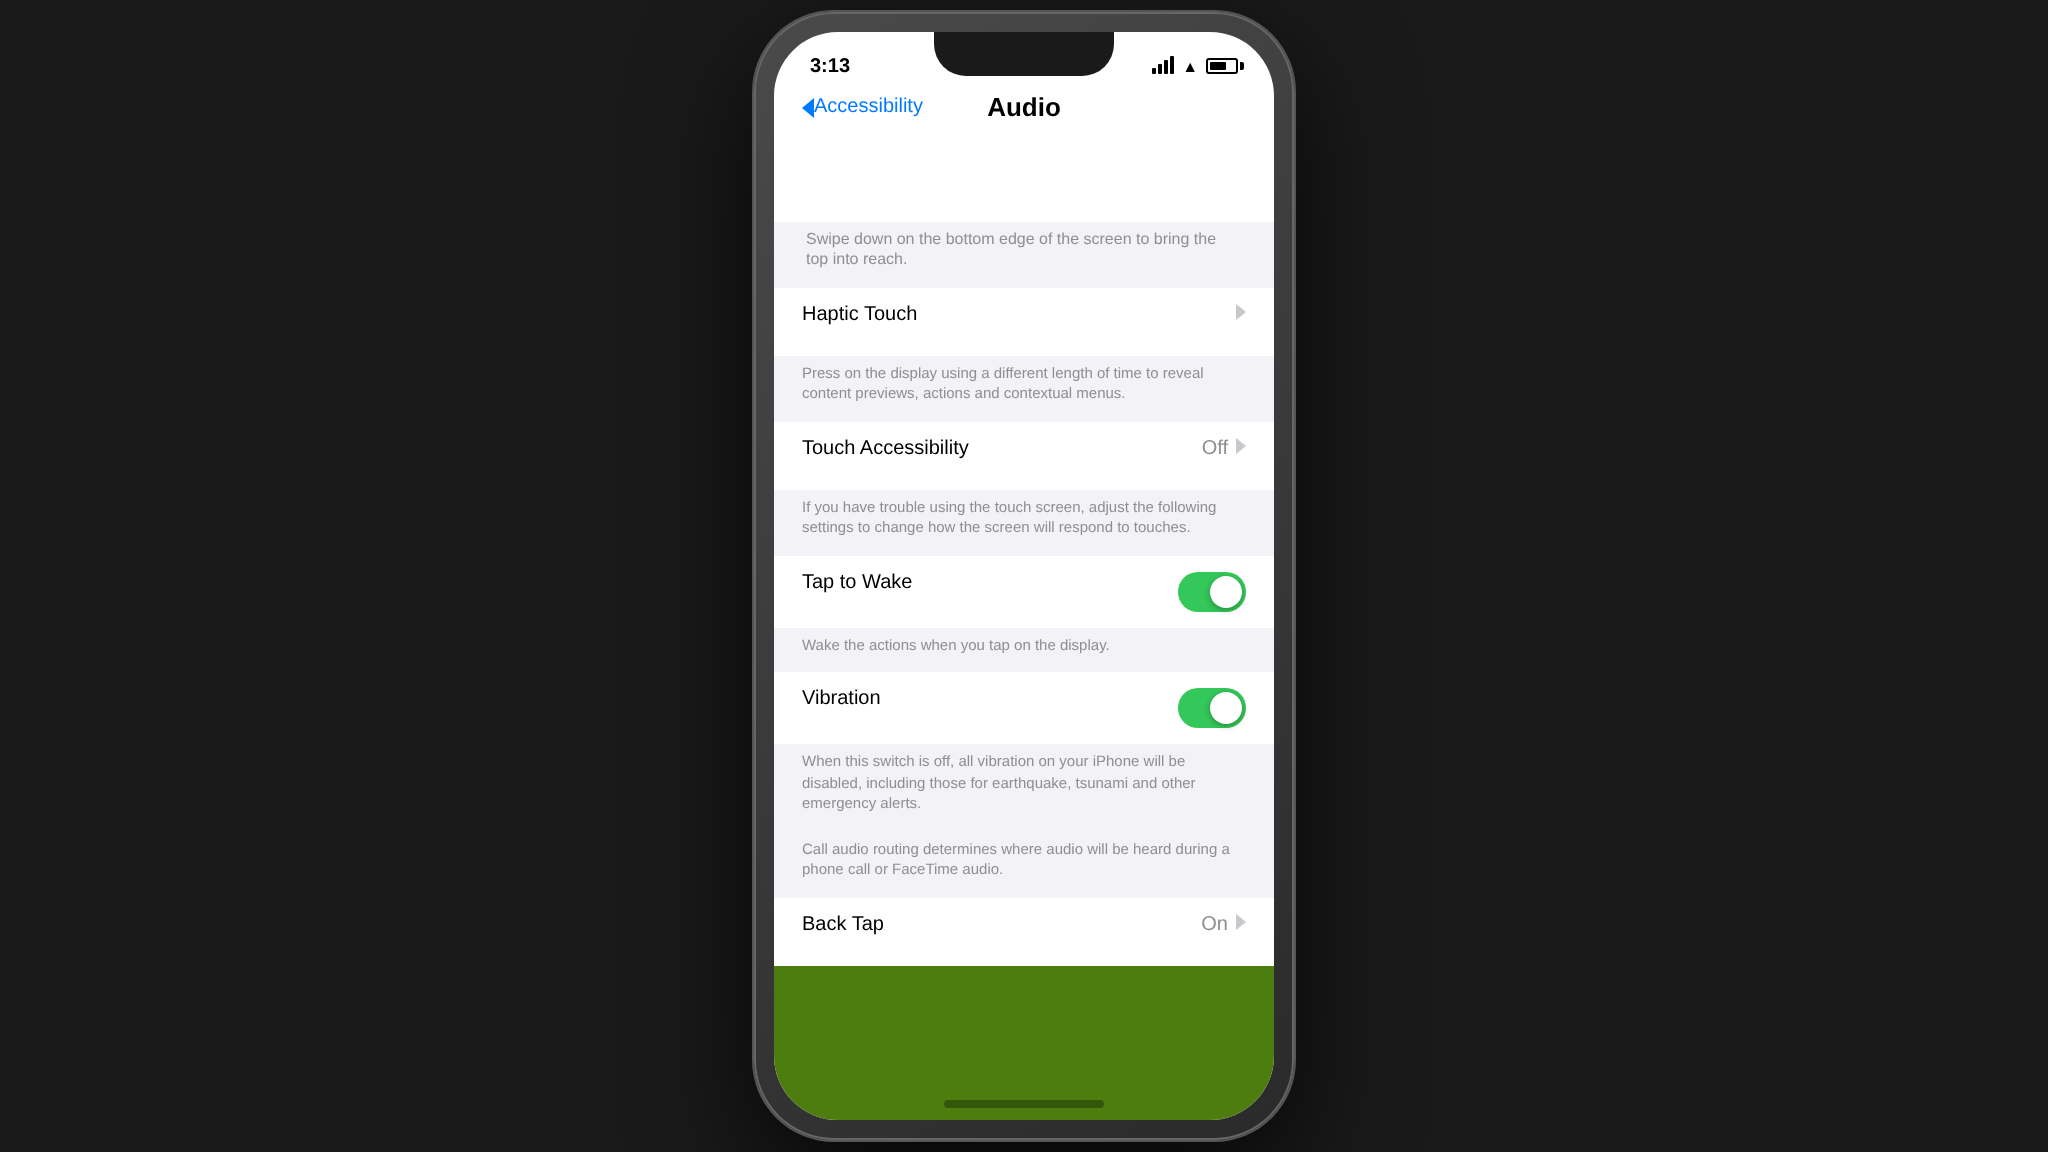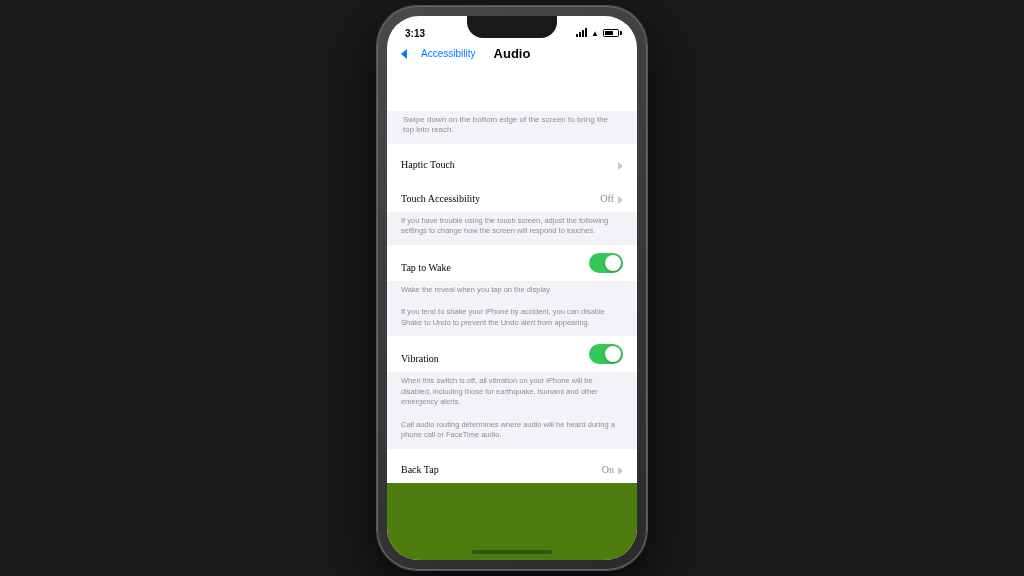--- a/index.html
+++ b/index.html
@@ -128,21 +128,21 @@
       position: relative;
     }
 
     .nav-back {
       position: absolute;
       left: 14px;
       display: flex;
       align-items: center;
       color: #007AFF;
       font-size: 10px;
-      gap: 14px;
+      gap: 0;
     }
 
     .chevron-left {
       width: 0;
       height: 0;
       border-top: 5px solid transparent;
       border-bottom: 5px solid transparent;
       border-right: 6px solid #007AFF;
       display: inline-block;
     }
@@ -179,27 +179,26 @@
       margin-bottom: 0;
     }
 
     .card {
       background: #fff;
       margin: 0;
     }
 
     .row {
       display: flex;
-      align-items: flex-end;
+      align-items: flex-start;
       justify-content: space-between;
       padding: 8px 14px;
       border-bottom: 0.5px solid #e5e5ea;
       background: #fff;
       min-height: 34px;
-      font-family: Liberation Serif, serif;
     }
 
     .row:last-child {
       border-bottom: none;
     }
 
     .row-label {
       font-size: 10px;
       color: #000;
       flex: 1;
@@ -298,20 +297,21 @@
 
       <div class="top-description">Swipe down on the bottom edge of the screen to bring the top into reach.</div>
 
       <div class="section">
         <div class="card">
           <div class="row">
             <span class="row-label">Haptic Touch</span>
             <div class="row-chevron"></div>
           </div>
         </div>
+        <div class="row-description">Press on the display using a different length of time to reveal content previews, actions and contextual menus.</div>
       </div>
 
       <div class="section">
         <div class="card">
           <div class="row">
             <span class="row-label">Touch Accessibility</span>
             <span class="row-value">Off</span>
             <div class="row-chevron"></div>
           </div>
         </div>
@@ -320,25 +320,24 @@
 
       <div class="section">
         <div class="card">
           <div class="row">
             <span class="row-label">Tap to Wake</span>
             <div class="toggle">
               <div class="toggle-knob"></div>
             </div>
           </div>
         </div>
-        <div class="row-description">Wake the reveal when you tap on the display.</div>
-      </div>
-
-      <div class="section">
-        <div class="row-description">If you tend to shake your iPhone by accident, you can disable Shake to Undo to prevent the Undo alert from appearing.</div>
+        <div class="row-description">Wake the actions when you tap on the display.</div>
+      </div>
+
+      <div class="section">
       </div>
 
       <div class="section">
         <div class="card">
           <div class="row">
             <span class="row-label">Vibration</span>
             <div class="toggle">
               <div class="toggle-knob"></div>
             </div>
           </div>

